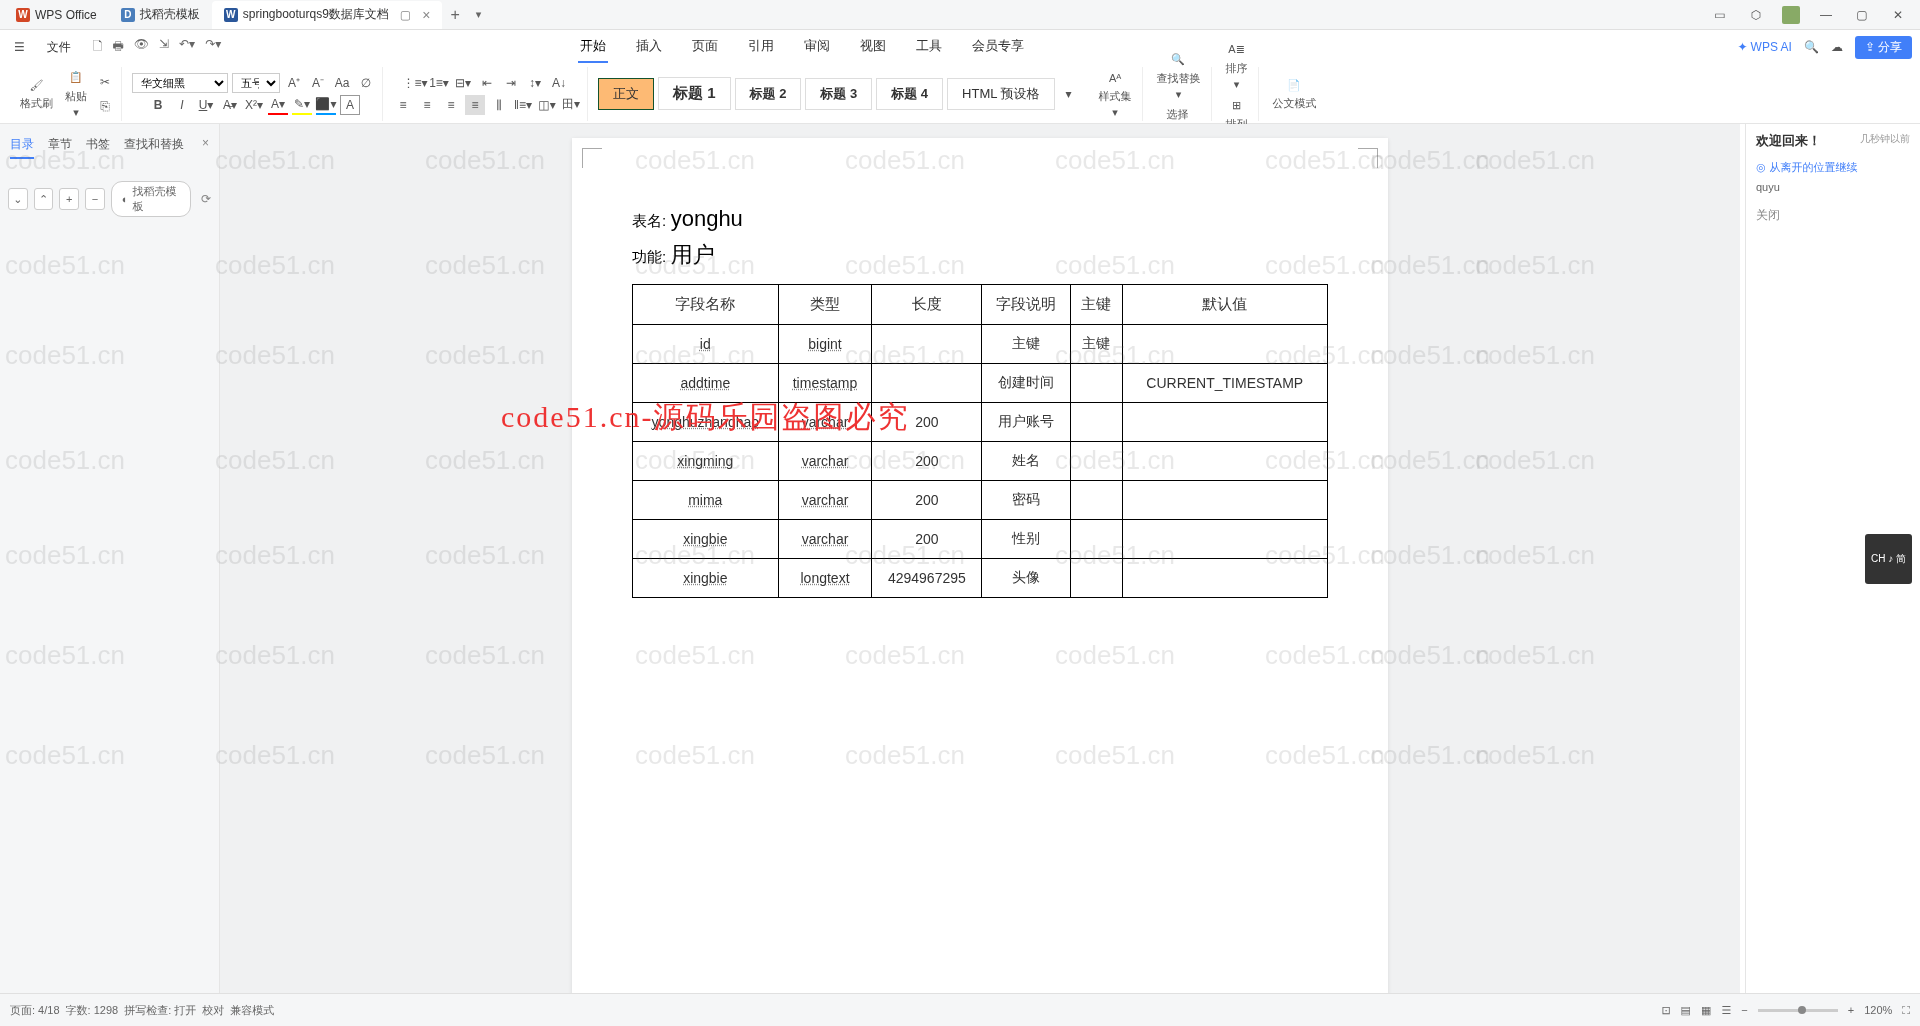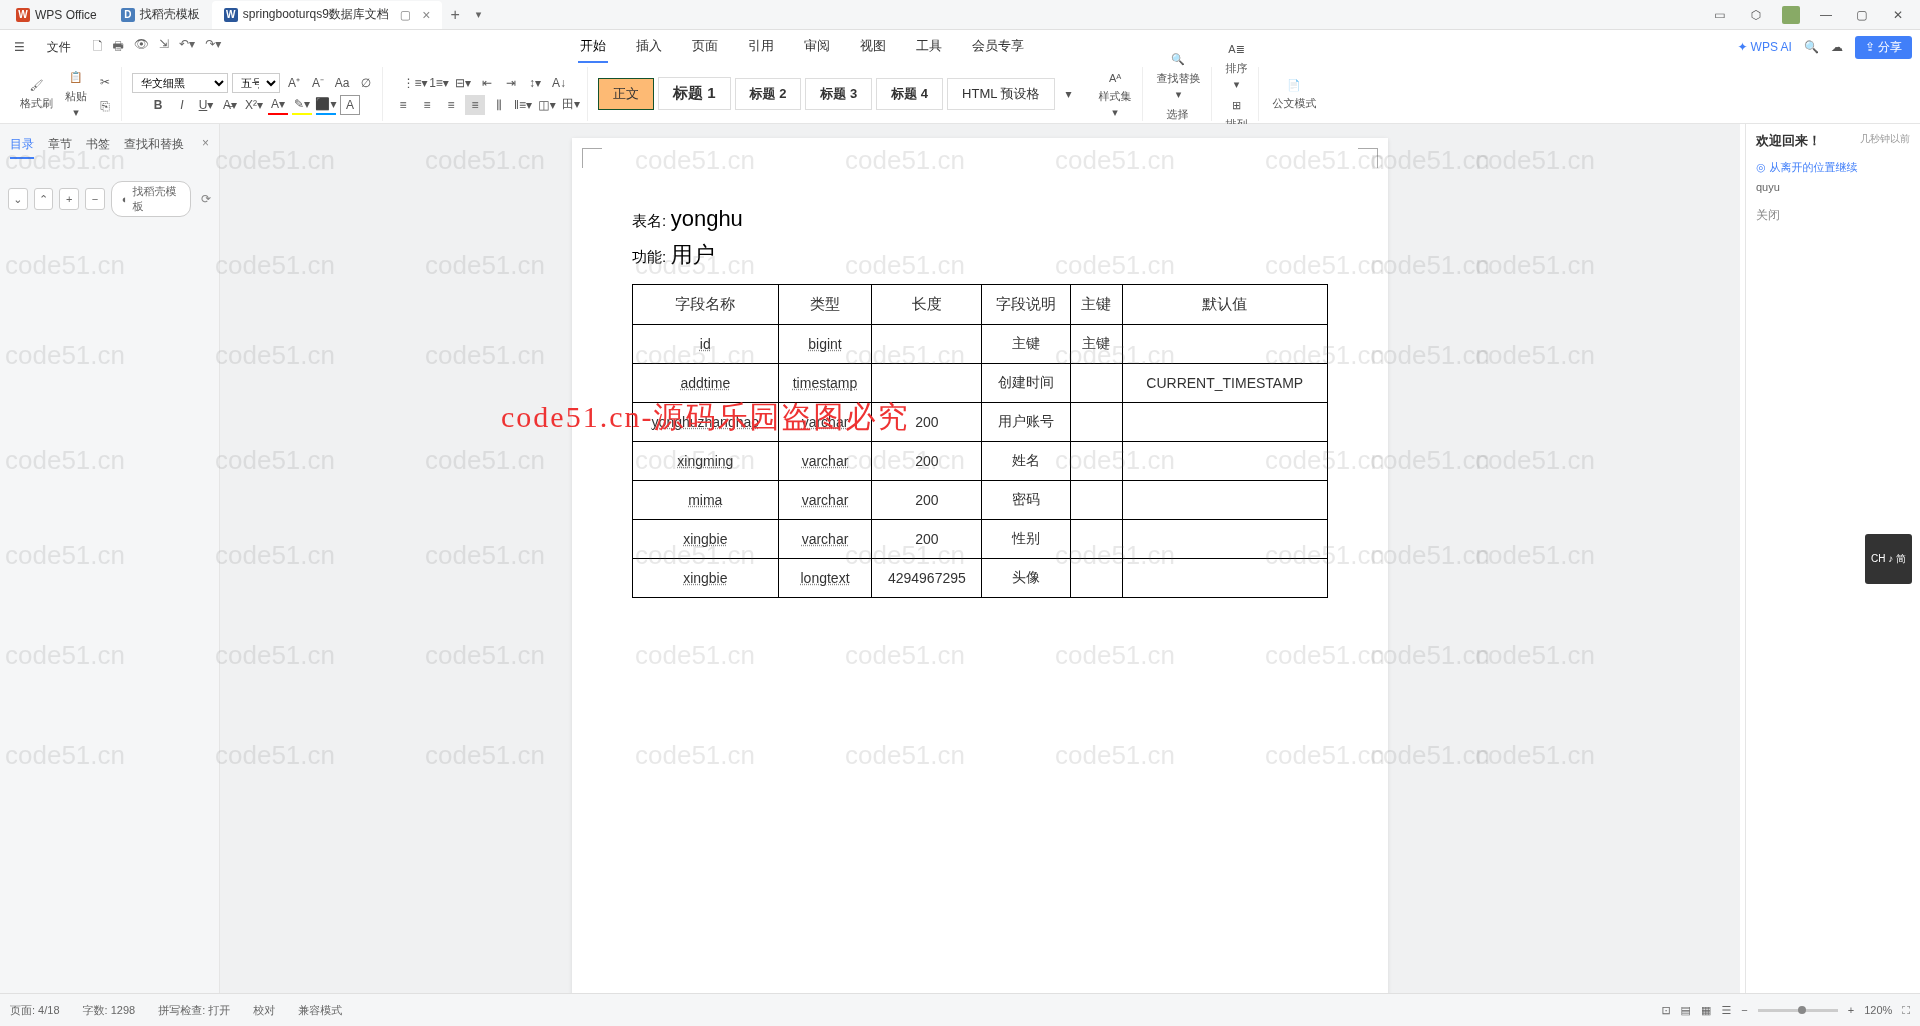--- a/index.html
+++ b/index.html
@@ -56,21 +56,21 @@
 .db-table{border-collapse:collapse;width:100%;margin-top:14px;font-family:SimSun,serif}
 .db-table th,.db-table td{border:1.5px solid #000;padding:10px 6px;text-align:center;font-size:14px;font-weight:normal}
 .db-table th{font-size:15px}
 .underline{text-decoration:underline dotted #888}
 .right-panel{position:absolute;right:0;top:124px;width:175px;bottom:20px;background:#fff;border-left:1px solid #e5e5e5;padding:8px 10px;font-size:12px}
 .welcome-title{font-weight:bold;font-size:13px}
 .welcome-time{color:#999;font-size:10px;float:right}
 .welcome-link{color:#417ff9;font-size:11px;margin-top:10px;display:flex;align-items:center;gap:4px}
 .welcome-text{color:#666;font-size:11px;margin-top:6px}
 .welcome-close{color:#888;margin-top:14px;cursor:pointer}
-.statusbar{position:absolute;bottom:0;left:0;right:0;height:20px;background:#f5f6f7;border-top:1px solid #e0e0e0;display:flex;align-items:center;padding:16px 10px;font-size:11px;color:#666;gap:23px}
+.statusbar{position:absolute;bottom:0;left:0;right:0;height:20px;background:#f5f6f7;border-top:1px solid #e0e0e0;display:flex;align-items:center;padding:16px 10px;font-size:11px;color:#666;gap:6px}
 .statusbar-right{margin-left:auto;display:flex;gap:10px;align-items:center}
 .watermark{position:absolute;color:rgba(100,100,100,.15);font-size:26px;pointer-events:none;font-family:Arial;z-index:50}
 .red-mark{position:absolute;color:#e33;font-size:30px;font-family:SimSun,serif;z-index:60;letter-spacing:2px}
 .ime-badge{position:absolute;right:8px;top:534px;background:#333;color:#fff;font-size:10px;padding:18px 6px;border-radius:3px}
 </style>
 </head>
 <body>
 
 <div class="titlebar">
   <div class="tab wps">

